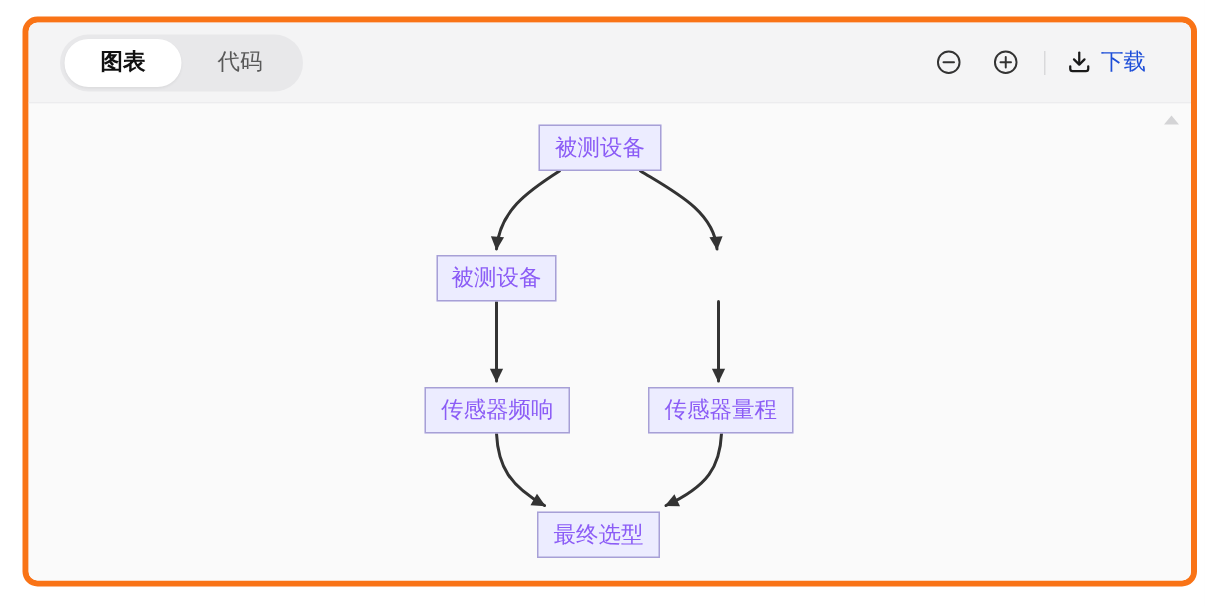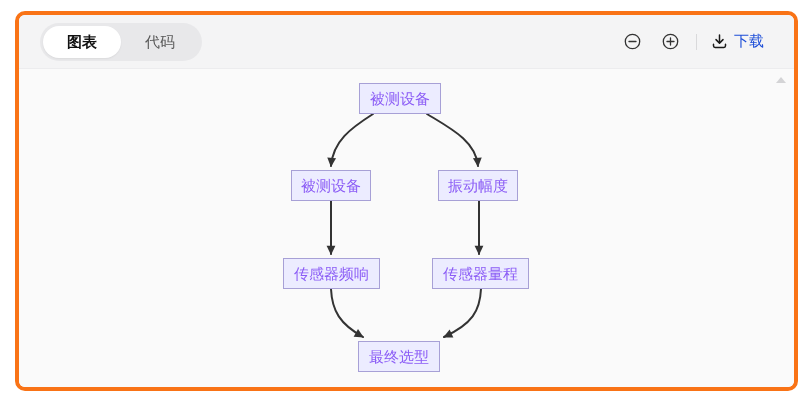--- a/index.html
+++ b/index.html
@@ -143,21 +143,20 @@
         <path d="M 408 45 C 431 59, 457 72, 459 97" marker-end="url(#arrow)"></path>
         <path d="M 312 132 L 312 185" marker-end="url(#arrow)"></path>
         <path d="M 460 132 L 460 185" marker-end="url(#arrow)"></path>
         <path d="M 312 220 C 313 242, 321 255, 344 268" marker-end="url(#arrow)"></path>
         <path d="M 462 220 C 461 242, 453 255, 425 268" marker-end="url(#arrow)"></path>
       </g>
     </svg>
 
     <div class="node node-n1">被测设备</div>
     <div class="node node-n2">被测设备</div>
-    <div class="node node-n3">振动幅度</div>
     <div class="node node-n5">传感器量程</div>
     <div class="node node-n4">传感器频响</div>
     <div class="node node-n6">最终选型</div>
 
     <div class="scroll-hint"></div>
   </div>
 
 </div>
 
 </body></html>

